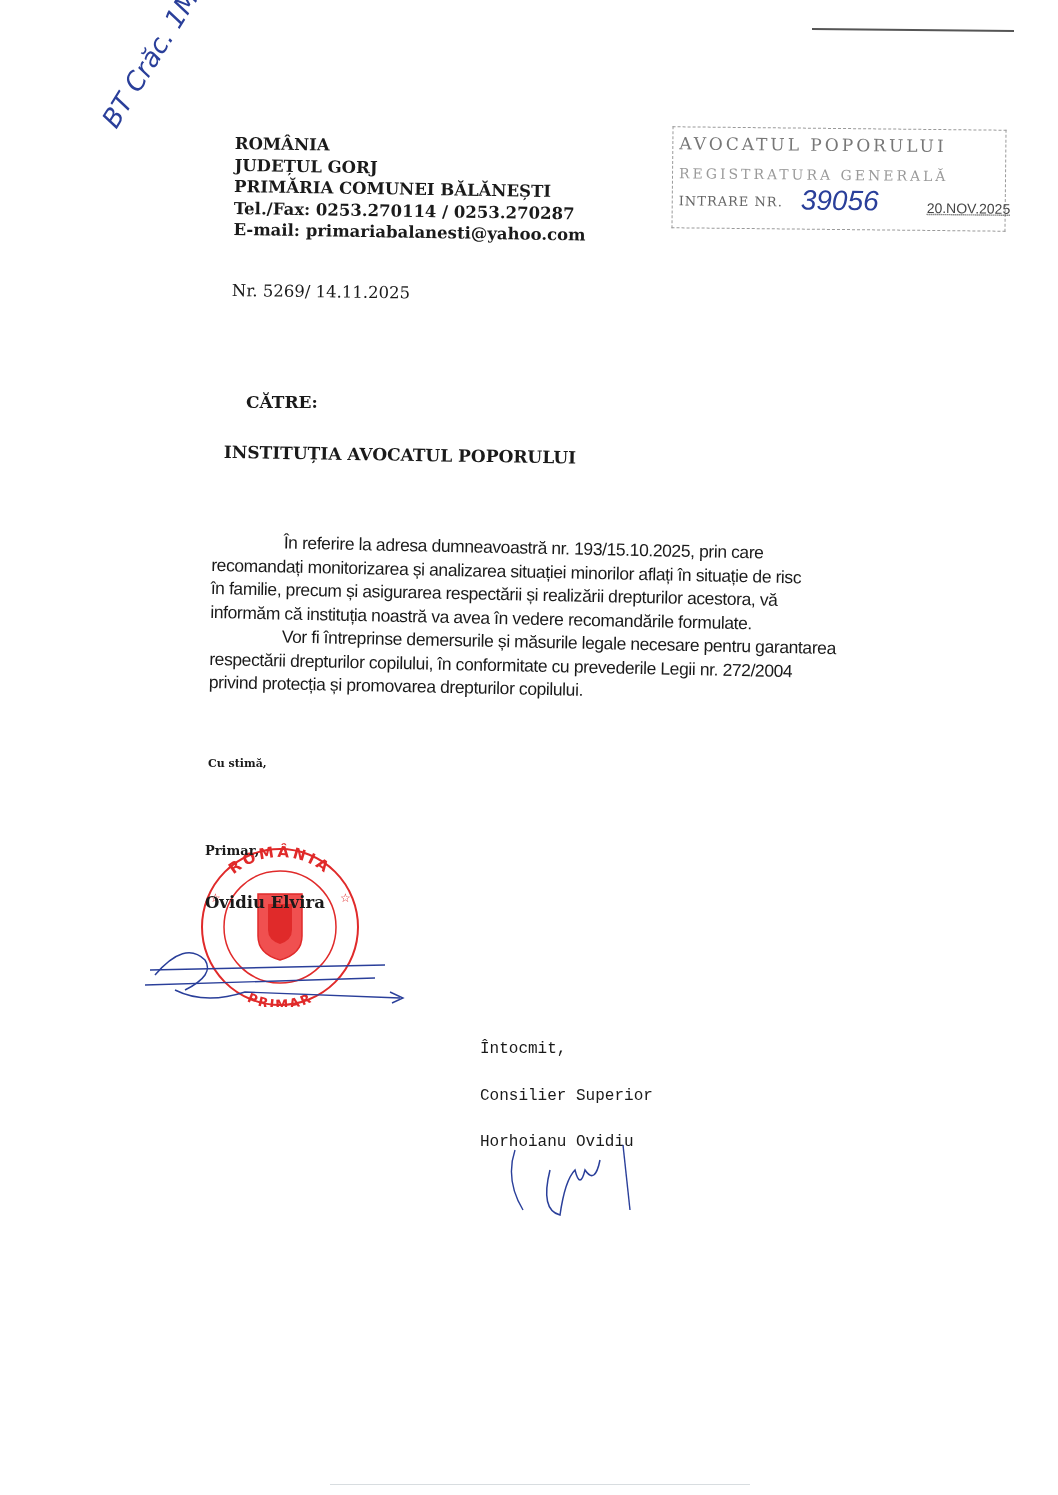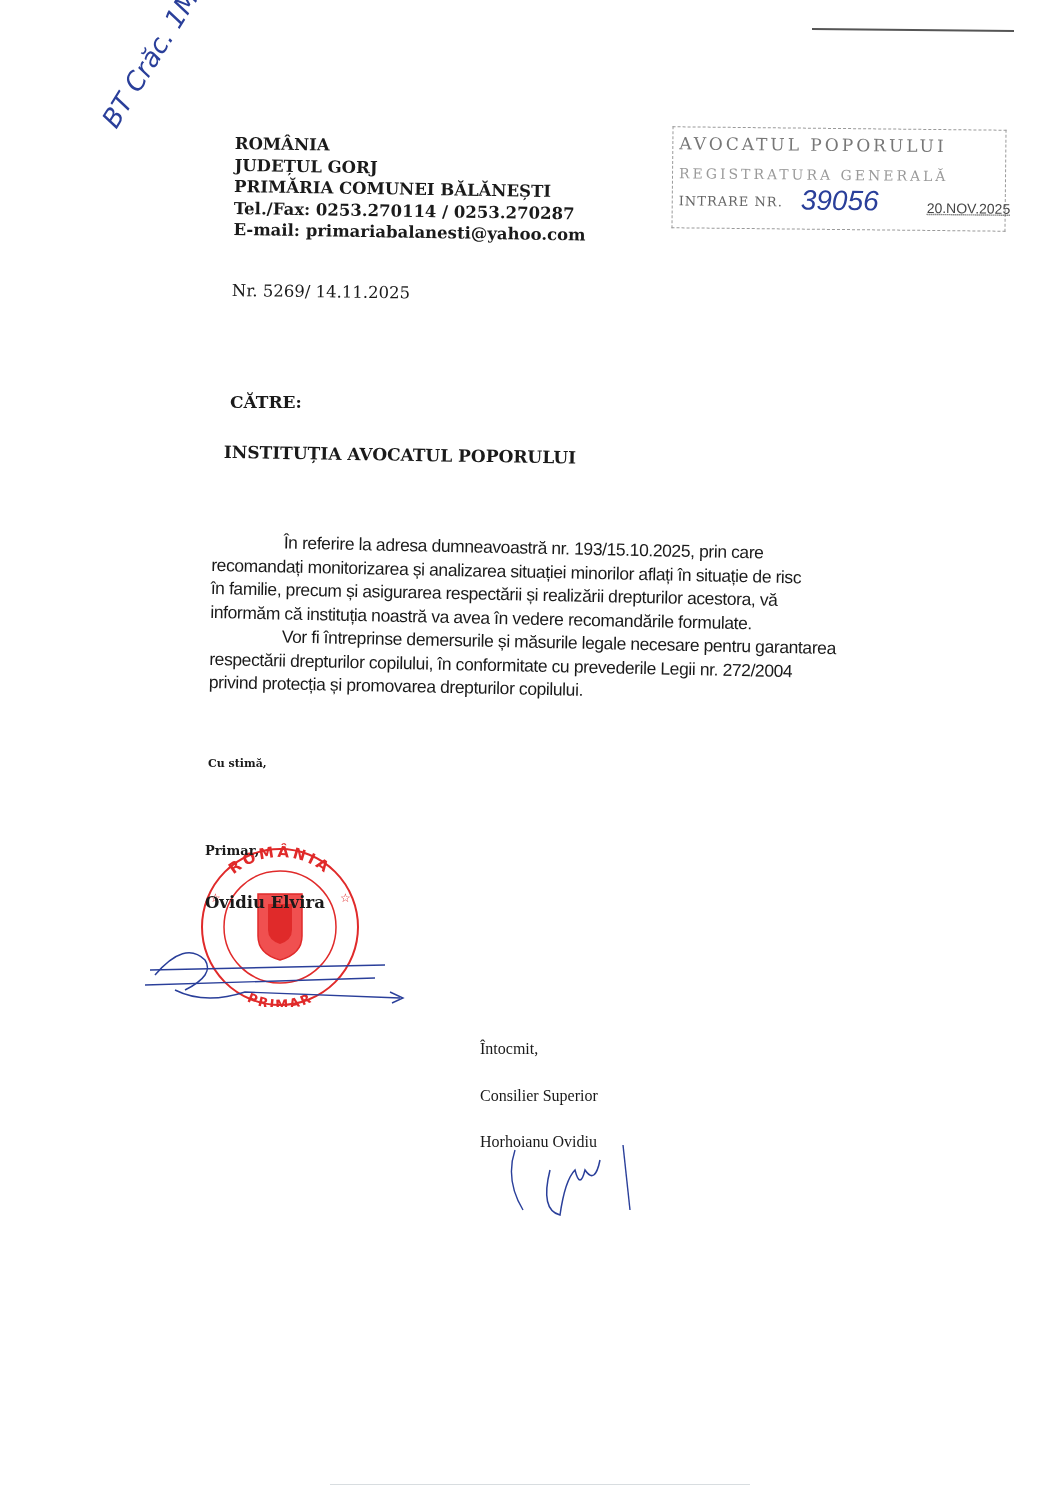--- a/index.html
+++ b/index.html
@@ -4,31 +4,31 @@
 <style>
   html, body { margin: 0; padding: 0; background: #ffffff; }
   body { width: 1058px; height: 1495px; position: relative; overflow: hidden;
          font-family: "DejaVu Serif", "Liberation Serif", serif; color: #1a1a1a; }
   .abs { position: absolute; }
   .hand { font-family: "DejaVu Sans", sans-serif; color: #2a3f9a; font-style: italic; }
   .header { left: 235px; top: 133px; font-weight: bold; font-size: 16.5px; line-height: 21.5px;
             transform: rotate(0.9deg); transform-origin: left top; }
   .header div { white-space: nowrap; }
   .ref { left: 232px; top: 281px; font-size: 16.5px; transform: rotate(0.8deg); transform-origin: left top; }
-  .to-label { left: 230px; top: 392px; font-weight: bold; font-size: 17px; }
+  .to-label { left: 246px; top: 392px; font-weight: bold; font-size: 17px; }
   .to-name { left: 224px; top: 442px; font-weight: bold; font-size: 17px; transform: rotate(0.9deg); transform-origin: left top; }
   .body-text { left: 212px; top: 530px; width: 760px; font-family: "Liberation Sans", sans-serif;
                font-size: 17.5px; line-height: 23.5px; transform: rotate(1.2deg); transform-origin: left top;
                letter-spacing: -0.4px; }
   .body-text .p { white-space: nowrap; }
   .indent { padding-left: 72px; }
   .closing { left: 208px; top: 757px; font-weight: bold; font-size: 11px; }
   .signer-title { left: 205px; top: 843px; font-weight: bold; font-size: 13px; }
   .signer-name { left: 205px; top: 893px; font-weight: bold; font-size: 16.5px; }
-  .prep { left: 480px; font-family: Liberation Serif, serif; font-size: 16px; }
+  .prep { left: 480px; font-family: Liberation Mono, monospace; font-size: 16px; }
   .stamp-reg { left: 672px; top: 128px; width: 332px; height: 100px;
                border: 1px dashed #9a9a9a; transform: rotate(0.6deg);
                font-family: "DejaVu Serif", serif; color: #8a8a8a; letter-spacing: 3px; }
   .stamp-reg .row { position: absolute; left: 6px; white-space: nowrap; }
   .stamp-reg .r1 { top: 6px; font-size: 17px; color: #777; }
   .stamp-reg .r2 { top: 38px; font-size: 14px; color: #9a9a9a; }
   .stamp-reg .r3 { top: 66px; font-size: 13px; color: #666; letter-spacing: 1px; }
   .stamp-reg .num { position: absolute; left: 128px; top: 56px; font-size: 28px;
                     color: #2a3f9a; font-family: Liberation Sans, sans-serif; font-style: italic; letter-spacing: 0; text-align: center; }
   .stamp-reg .date { position: absolute; left: 218px; top: 70px; font-size: 14px; color: #444;

